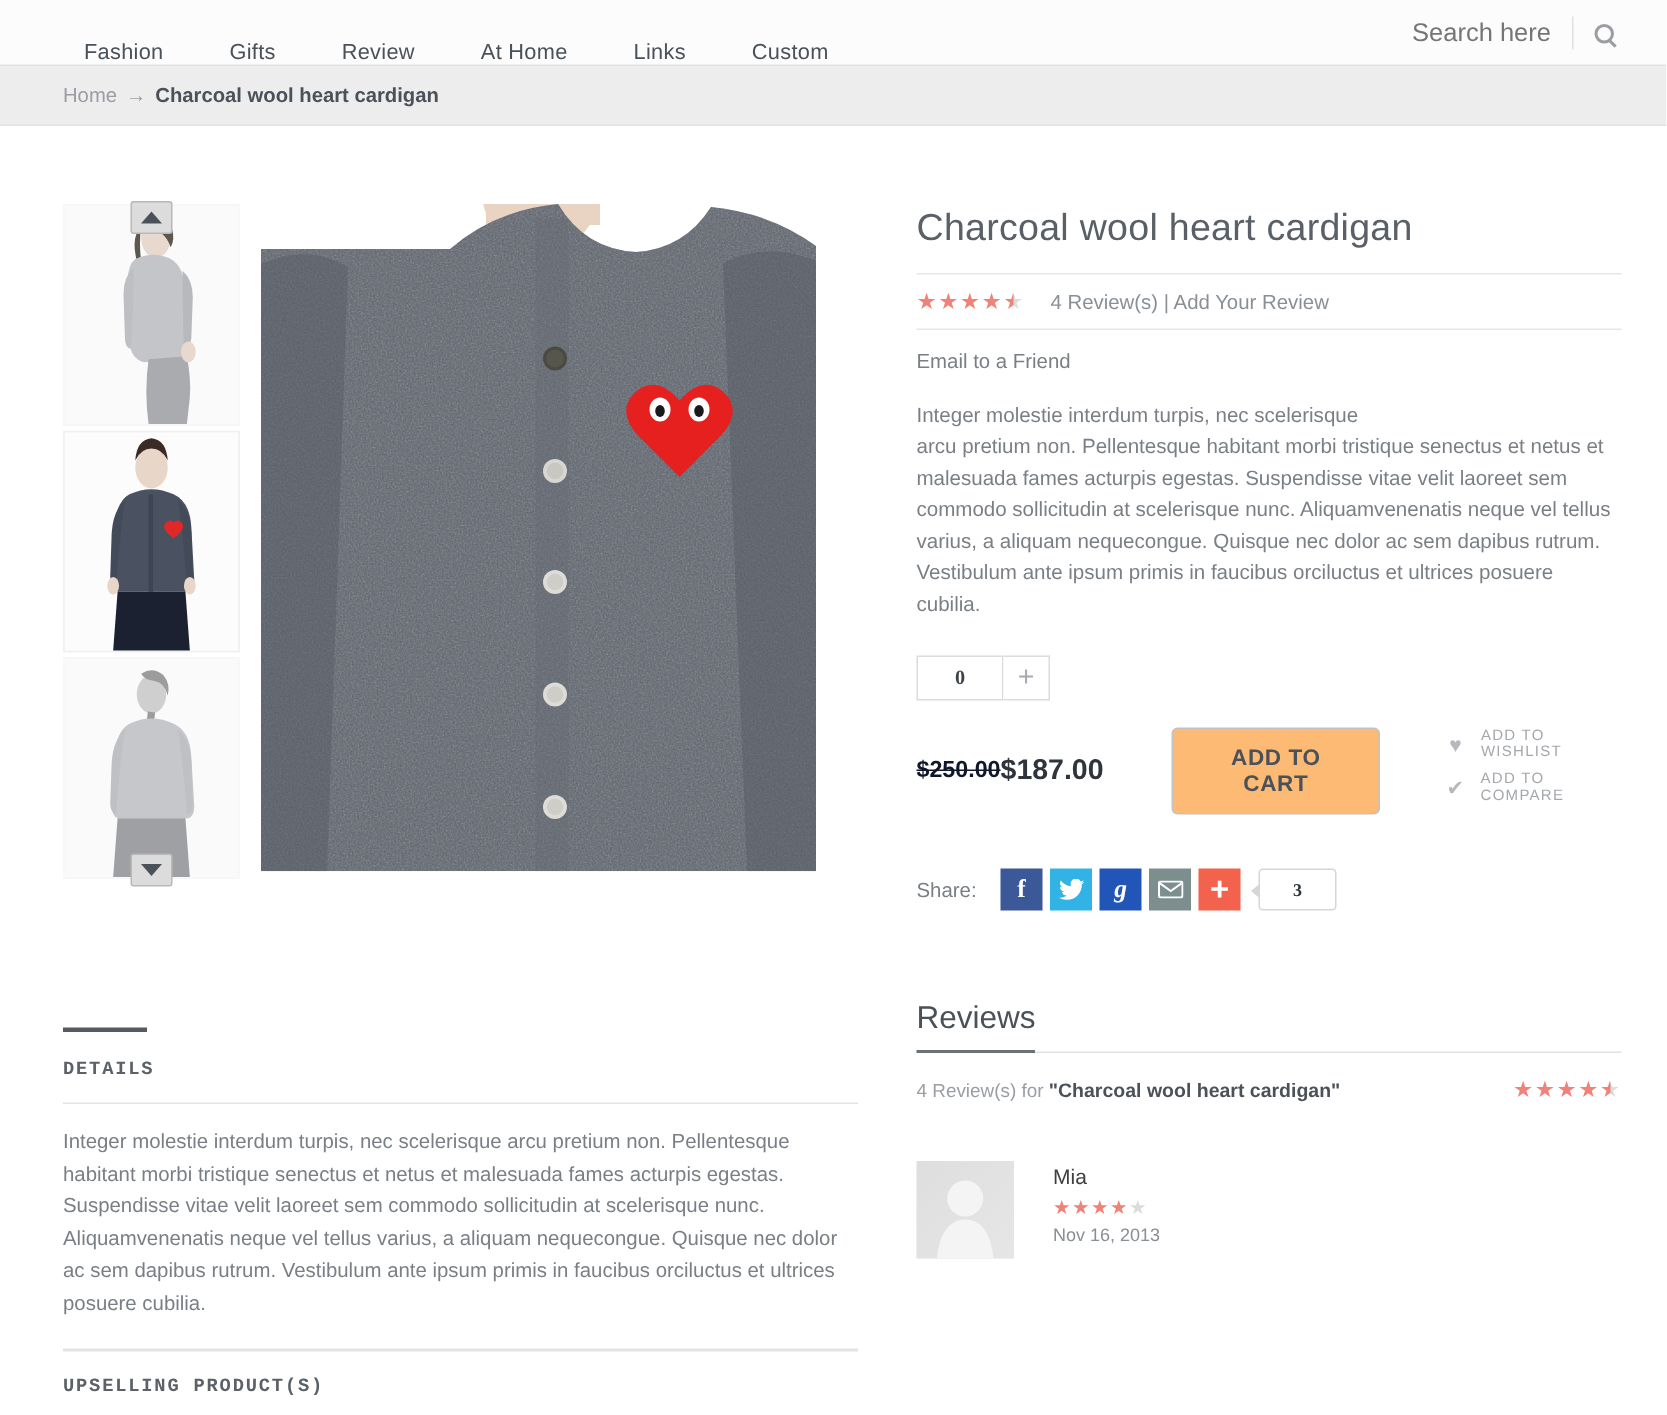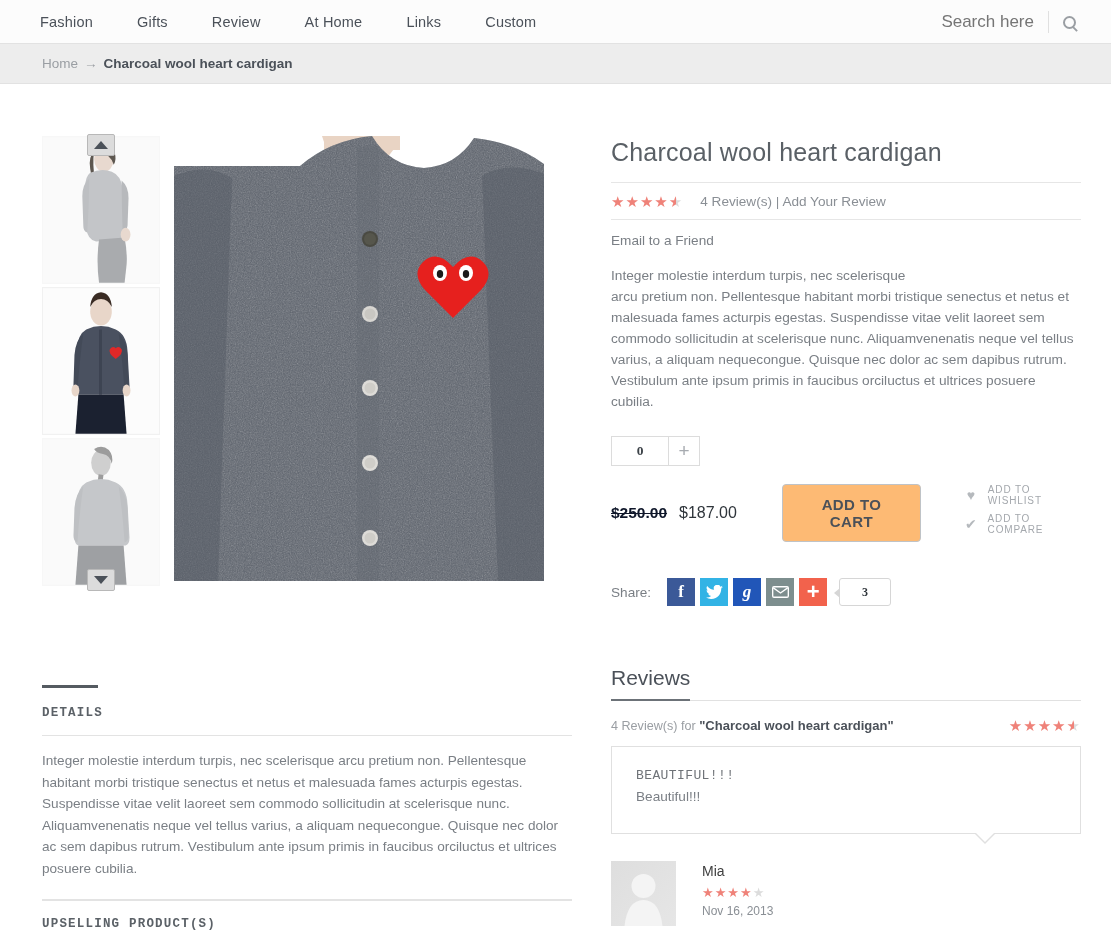--- a/index.html
+++ b/index.html
@@ -9,22 +9,23 @@
     background:#ffffff;
     font-family:"Liberation Sans", sans-serif;
     color:#6f7378;
     -webkit-font-smoothing:antialiased;
   }
 
   
   .header {
     height:44px; background:#fcfcfc;
     border-bottom:1px solid #e2e2e2;
-    display:flex; align-items:center;
+    display:flex; align-items:flex-end;
     position:relative;
+    padding-left:16px;
   }
   .nav { display:flex; align-items:center; margin-left:40px; }
   .nav-item {
     font-size:14.5px; color:#4b5159; letter-spacing:.2px;
     margin-right:44px; cursor:pointer; white-space:nowrap;
     font-family:"Liberation Sans", sans-serif;
   }
   .search-wrap {
     position:absolute; right:22px; top:0; height:44px;
     display:flex; align-items:center;
@@ -140,21 +141,21 @@
     width:31px; height:30px; border:1px solid #dcdcdc; border-left:none;
     background:#fff; color:#a7abb0; font-size:19px; line-height:27px;
     text-align:center; cursor:pointer; user-select:none;
   }
 
   .buy-row { display:flex; align-items:center; margin-top:18px; }
   .price-old {
     font-size:15.5px; color:#0f172a; text-decoration:line-through;
     font-weight:bold; font-family:"Liberation Sans", sans-serif;
   }
-  .price-new { font-size:16px; color:#2f353b; font-weight:normal; margin-left:12px; }
+  .price-new { font-size:19px; color:#2f353b; font-weight:bold; }
   .btn-cart {
     margin-left:45px; padding:11px 19px 11px 19px; background:#fdba74;
     border:1px solid #bfc3c7; border-radius:4px; cursor:pointer;
     font-size:15px; font-weight:bold; color:#4b5159; letter-spacing:.4px;
     font-family:"Liberation Sans", sans-serif;
   }
   .wish-col { margin-left:42px; }
   .wish-item { display:flex; align-items:center; margin-bottom:7px; cursor:pointer; }
   .wish-ico { width:17px; color:#b5b9bd; font-size:14px; line-height:14px; text-align:center; }
   .wish-txt {
@@ -467,24 +468,20 @@
         </div>
         <span class="stars">
           <span class="star">★</span>
           <span class="star">★</span>
           <span class="star">★</span>
           <span class="star">★</span>
           <span class="star half">★</span>
         </span>
       </div>
 
-      <div class="rev-bubble">
-        <div class="rev-head">BEAUTIFUL!!!</div>
-        <div class="rev-body">Beautiful!!!</div>
-      </div>
 
       <div class="rev-author-row">
         <div class="rev-avatar">
           <svg class="figsvg" viewBox="0 0 65 65">
             <defs>
               <linearGradient id="avg" x1="0" y1="0" x2="1" y2="1">
                 <stop offset="0" stop-color="#dedede"></stop>
                   <stop offset="1" stop-color="#e6e6e6"></stop>
               </linearGradient>
             </defs>

